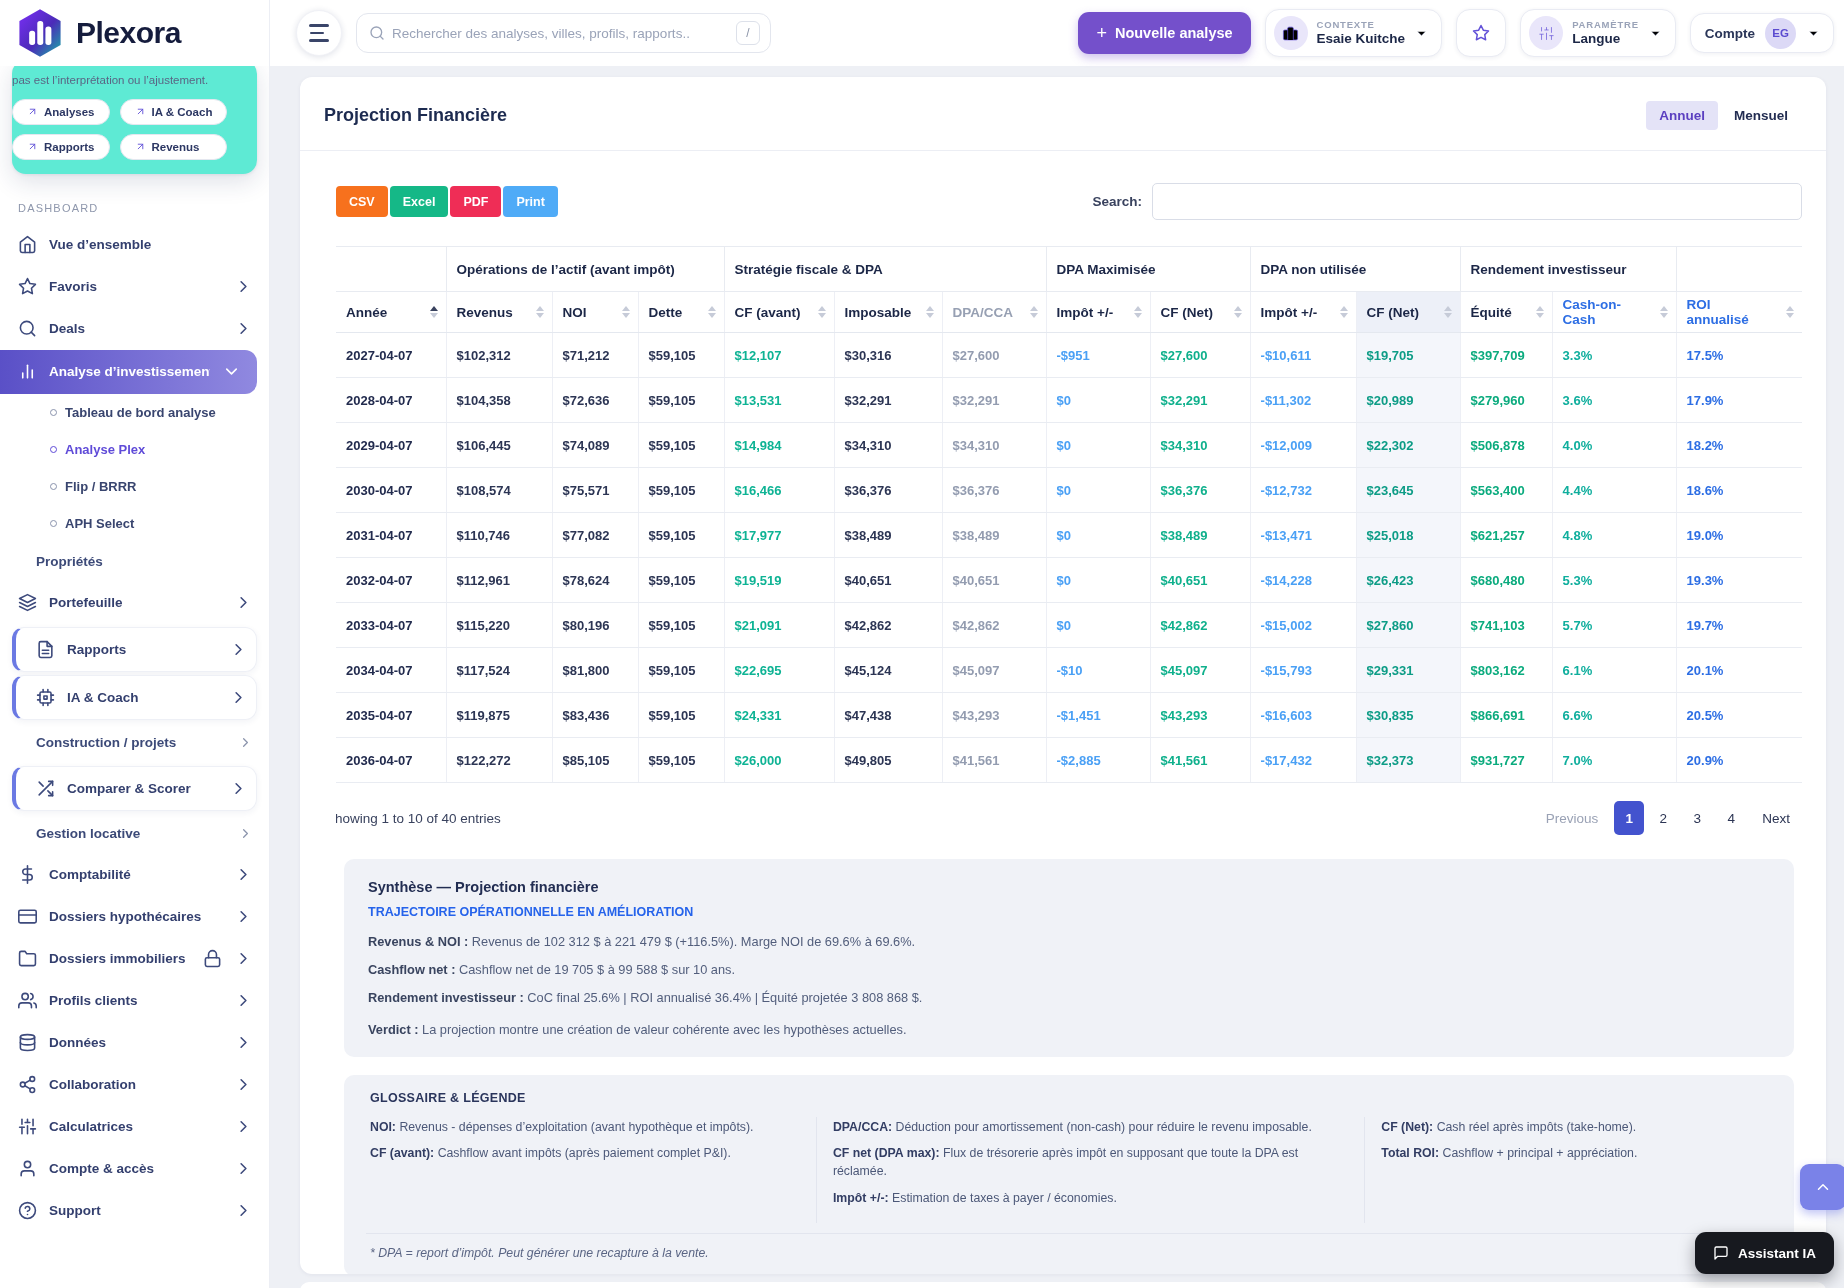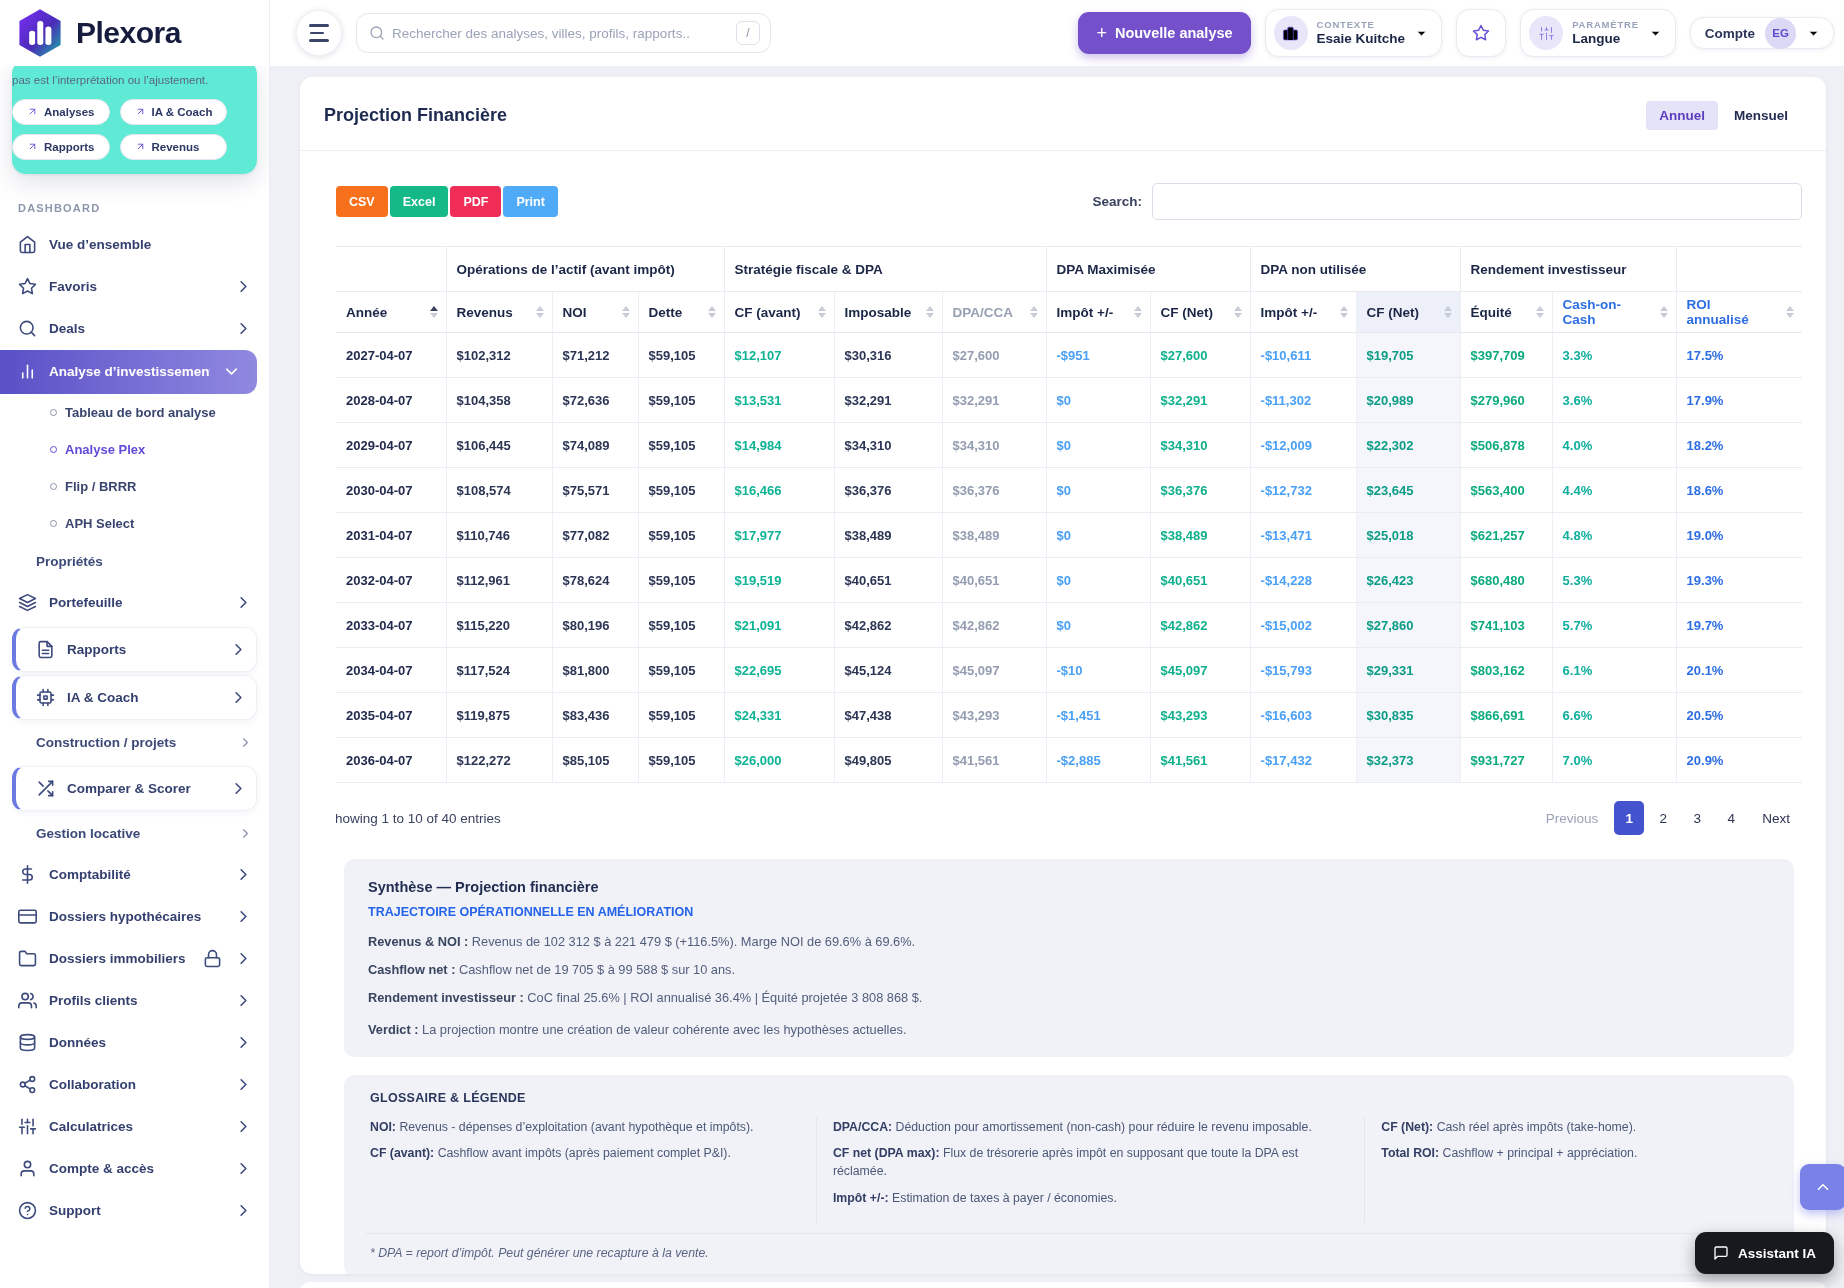--- a/index.html
+++ b/index.html
@@ -11,21 +11,21 @@
   .sidebar { width:270px; min-width:270px; background:#ffffff; height:100%; position:relative; z-index:5; overflow:hidden; border-right:1px solid #eceef4; }
   .logo-row { display:flex; align-items:center; gap:10px; padding:10px 14px; height:66px; background:#fff; position:relative; z-index:3; cursor:pointer; }
   .logo-hex { width:52px; height:52px; }
   .logo-text { font-size:30px; font-weight:800; color:#151c3d; letter-spacing:-0.5px; }
   .intro-card { margin:-6px 12px 10px 12px; background:#5eead4; border-radius:14px; box-shadow:0 8px 24px rgba(30,40,90,.14), 0 1px 3px rgba(30,40,90,.08); padding:12px 12px 14px 0; position:relative; z-index:2; }
   .intro-text { font-size:11.5px; color:#5a6584; line-height:1.45; margin-bottom:10px; }
   .intro-pills { display:grid; grid-template-columns:auto auto; gap:9px 10px; justify-content:start; }
   .intro-pill { display:inline-flex; align-items:center; gap:6px; border:1px solid #e4e7ef; border-radius:999px; padding:6px 14px; font-size:11.5px; font-weight:700; color:#2c3763; cursor:pointer; background:#fff; }
   .intro-pill .icn svg { width:11px; height:11px; stroke:#6352d8; }
   nav { display:block; padding-bottom:10px; }
-  .nav-section { font-size:11px; font-weight:700; color:#8e97ac; letter-spacing:1.2px; padding:18px 32px 10px 18px; }
+  .nav-section { font-size:11px; font-weight:400; color:#8e97ac; letter-spacing:1.2px; padding:18px 32px 10px 18px; }
   .nav-item { display:flex; align-items:center; gap:12px; height:42px; padding:0 16px 0 18px; font-size:13.5px; font-weight:600; color:#333f6e; cursor:pointer; }
   .nav-item .icn svg { width:19px; height:19px; stroke:#3d4a7c; }
   .nav-item .lbl { flex:1; white-space:nowrap; overflow:hidden; }
   .chev { color:#8b94ac; display:flex; }
   .chev svg { width:15px; height:15px; stroke:#8b94ac; }
   .nav-active { background:linear-gradient(90deg,#5a50c7,#9089e0); margin-right:12px; border-radius:0 12px 12px 0; color:#fff; height:44px; }
   .nav-active .icn svg, .nav-active .chev svg { stroke:#fff; }
   .nav-sub { display:flex; align-items:center; gap:8px; height:37px; padding-left:50px; font-size:13px; font-weight:600; color:#39456f; cursor:pointer; }
   .nav-sub .dot { width:7px; height:7px; border:1.6px solid #8a93ad; border-radius:50%; }
   .nav-sub.sub-active { color:#5f4bd8; }
@@ -52,21 +52,21 @@
   .btn-new { height:42px; background:#7450cb; color:#fff; border:none; border-radius:11px; font-size:14.5px; font-weight:700; padding:0 18px; display:flex; align-items:center; gap:8px; cursor:pointer; font-family:"Liberation Sans",sans-serif; box-shadow:0 4px 10px rgba(116,80,203,.35); }
   .btn-new .plus { font-size:18px; font-weight:500; }
   .pill-dd { height:48px; background:#fff; border:1px solid #e9ebf3; border-radius:14px; box-shadow:0 1px 4px rgba(30,40,90,.07); display:flex; align-items:center; gap:9px; padding:0 12px 0 8px; cursor:pointer; }
   .pill-ic { width:34px; height:34px; border-radius:50%; background:#e9e6fa; display:flex; align-items:center; justify-content:center; }
   .pill-ic svg { width:17px; height:17px; stroke:#6352d8; }
   .pill-txt { display:flex; flex-direction:column; line-height:1.15; }
   .pill-label { font-size:9.5px; font-weight:700; letter-spacing:.8px; color:#9aa3b8; }
   .pill-value { font-size:13.5px; font-weight:700; color:#1c2747; }
   .btn-star { width:50px; height:48px; background:#fff; border:1px solid #e9ebf3; border-radius:14px; box-shadow:0 1px 4px rgba(30,40,90,.07); display:flex; align-items:center; justify-content:center; cursor:pointer; }
   .btn-star svg { width:18px; height:18px; stroke:#6352d8; }
-  .pill-account { height:32px; background:#fff; border:1px solid #e9ebf3; border-radius:14px; box-shadow:0 1px 4px rgba(30,40,90,.07); display:flex; align-items:center; gap:10px; padding:0 12px 0 14px; cursor:pointer; }
+  .pill-account { height:40px; background:#fff; border:1px solid #e9ebf3; border-radius:14px; box-shadow:0 1px 4px rgba(30,40,90,.07); display:flex; align-items:center; gap:10px; padding:0 12px 0 14px; cursor:pointer; }
   .acct-word { font-size:13.5px; font-weight:600; color:#2a3558; }
   .avatar { width:31px; height:31px; border-radius:50%; background:#dcd9f6; color:#5b4bd0; font-size:11.5px; font-weight:800; display:flex; align-items:center; justify-content:center; }
 
   .content { flex:1; padding:11px 30px 0 30px; overflow:hidden; }
   .page-card { background:#fff; border-radius:12px; box-shadow:0 1px 4px rgba(30,40,90,.06); height:1197px; display:flex; flex-direction:column; }
   .page-head { display:flex; align-items:center; justify-content:space-between; padding:24px 28px 20px 24px; border-bottom:1px solid #eceef4; }
   .page-head h1 { font-size:18px; font-weight:700; color:#1d2b50; }
   .toggle { display:flex; align-items:center; gap:6px; font-size:13.5px; font-weight:700; }
   .toggle .t-annual { background:#e4e3f7; color:#5b3fc0; border-radius:4px; padding:7px 13px; cursor:pointer; }
   .toggle .t-month { color:#232d52; padding:7px 10px; cursor:pointer; }

